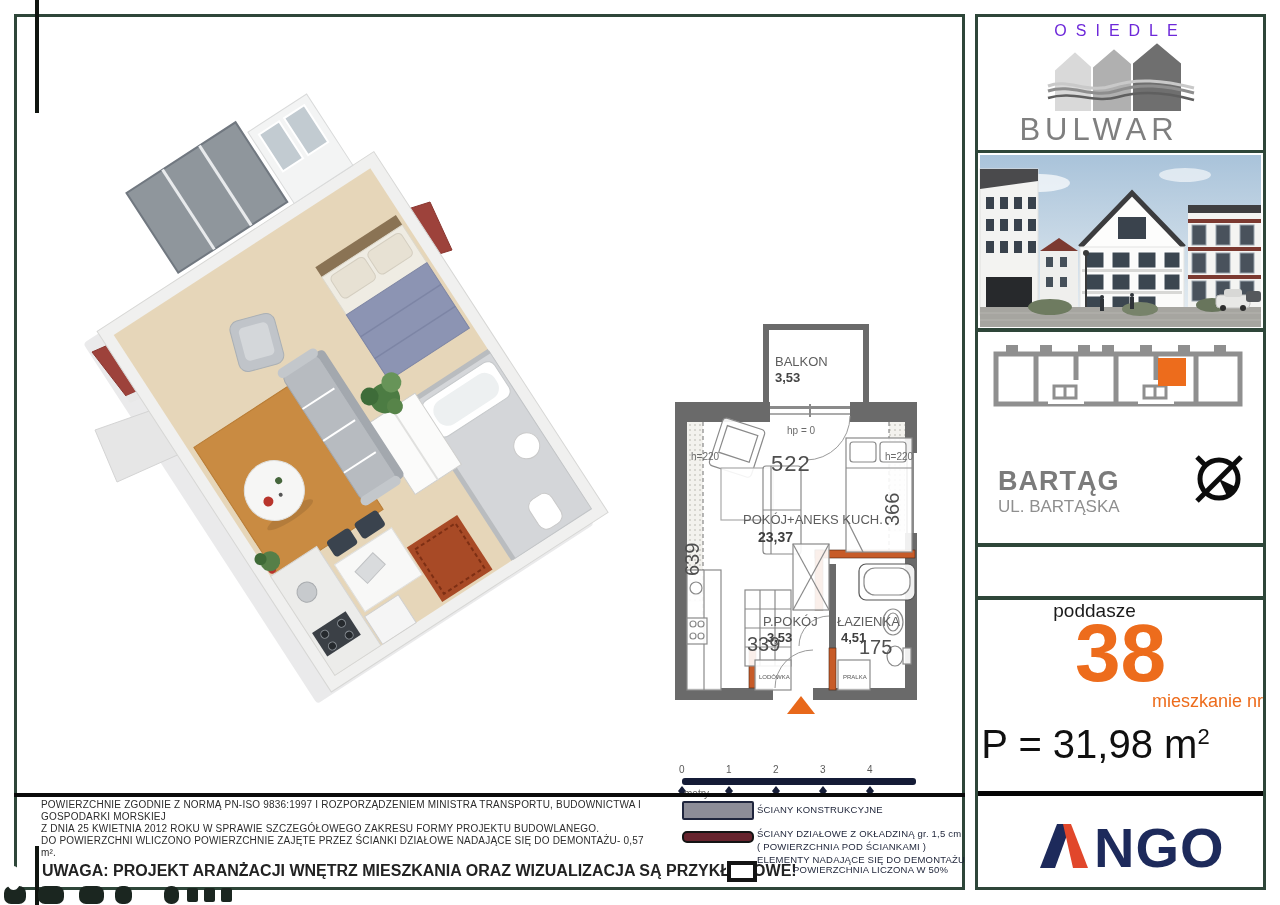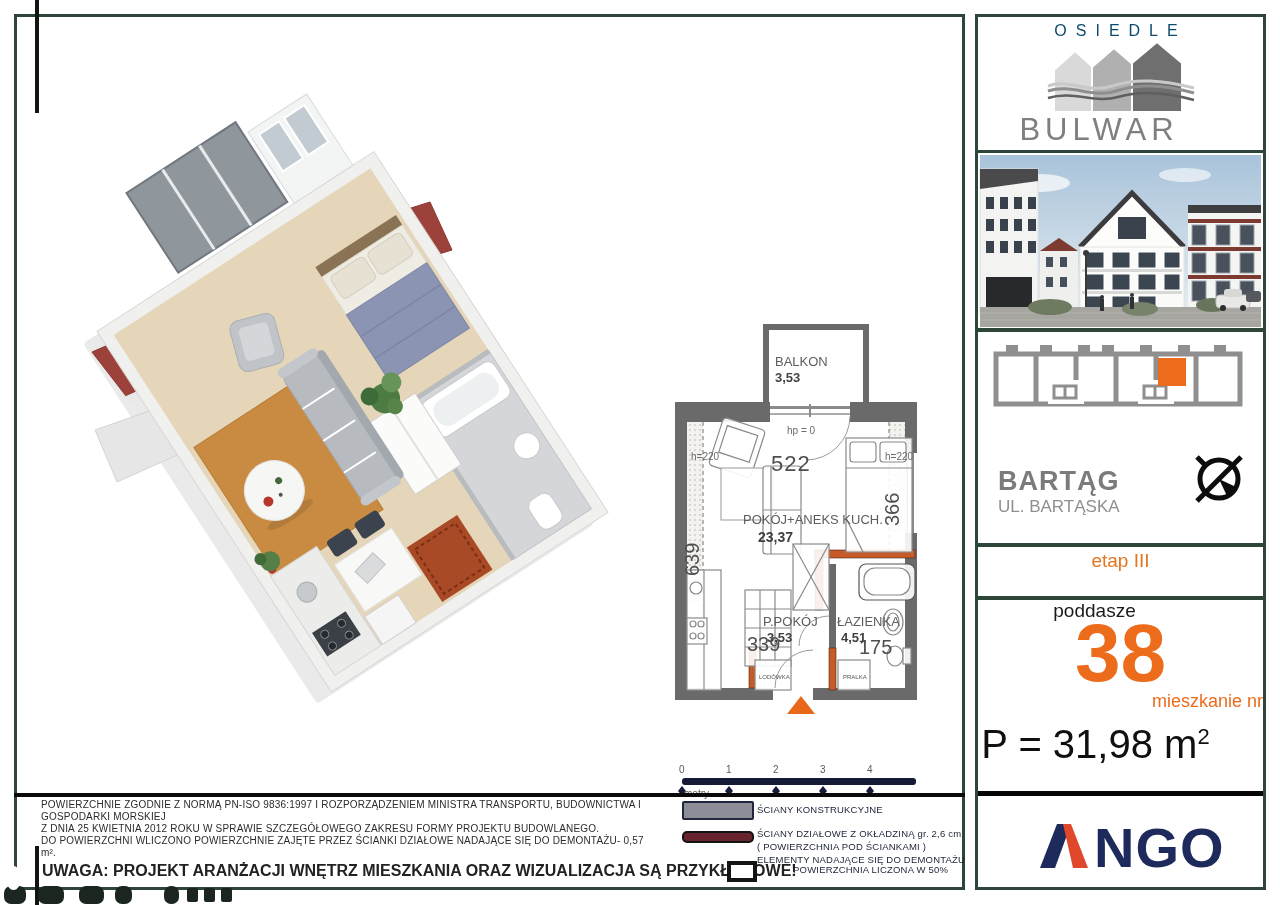--- a/index.html
+++ b/index.html
@@ -5,21 +5,21 @@
   html,body{margin:0;padding:0;}
   body{width:1280px;height:905px;position:relative;background:#ffffff;overflow:hidden;
        font-family:"Liberation Sans",sans-serif;-webkit-font-smoothing:antialiased;}
   .abs{position:absolute;}
   
   .main-panel{left:14px;top:14px;width:945px;height:870px;border:3px solid #2e4639;background:#fff;}
   .side-panel{left:975px;top:14px;width:285px;height:870px;border:3px solid #2e4639;background:#fff;}
   .divider{left:978px;width:285px;background:#2e4639;}
   .corner-mark{left:35px;width:4px;background:#101510;}
   
-  .brand-top{left:978px;top:22px;width:285px;text-align:center;font-size:16px;letter-spacing:9px;color:#0c4a6e;}
+  .brand-top{left:978px;top:22px;width:285px;text-align:center;font-size:16px;letter-spacing:9px;color:#6d28d9;}
   .brand-name{left:978px;top:112px;width:242px;text-align:center;font-size:31px;letter-spacing:5px;color:#7f7f7f;font-weight:500;}
   
   .loc-name{left:998px;top:466px;font-size:27px;font-weight:bold;letter-spacing:1px;color:#7b7b7b;}
   .loc-street{left:998px;top:497px;font-size:17px;color:#8f8f8f;}
   
   .stage{left:978px;top:549px;width:285px;text-align:center;font-size:19px;line-height:23px;color:#e5751f;}
   
   .unit-floor{left:978px;top:600px;width:233px;text-align:center;font-size:19px;color:#1a1a1a;}
   .unit-number{left:978px;top:613px;width:285px;text-align:center;font-size:82px;line-height:80px;font-weight:bold;color:#ed6c1c;}
   .unit-caption{left:978px;top:691px;width:285px;text-align:right;font-size:18px;color:#ed6c1c;}
@@ -314,21 +314,21 @@
 <div class="abs legal">
   <div>POWIERZCHNIE ZGODNIE Z NORMĄ PN-ISO 9836:1997 I ROZPORZĄDZENIEM  MINISTRA TRANSPORTU, BUDOWNICTWA I GOSPODARKI MORSKIEJ</div>
   <div>Z DNIA 25 KWIETNIA 2012 ROKU  W SPRAWIE SZCZEGÓŁOWEGO ZAKRESU FORMY PROJEKTU BUDOWLANEGO.</div>
   <div>DO POWIERZCHNI WLICZONO POWIERZCHNIE ZAJĘTE PRZEZ ŚCIANKI DZIAŁOWE NADAJĄCE SIĘ DO DEMONTAŻU- 0,57 m².</div>
 </div>
 <div class="abs note">UWAGA: PROJEKT  ARANŻACJI WNĘTRZ MIESZKANIA ORAZ WIZUALIZACJA SĄ PRZYKŁADOWE!</div>
 
 <div class="abs sw1"></div>
 <div class="abs lg lg1">ŚCIANY KONSTRUKCYJNE</div>
 <div class="abs sw2"></div>
-<div class="abs lg lg2a">ŚCIANY DZIAŁOWE Z OKŁADZINĄ gr. 2,6 cm</div>
+<div class="abs lg lg2a">ŚCIANY DZIAŁOWE Z OKŁADZINĄ gr. 1,5 cm</div>
 <div class="abs lg lg2b">( POWIERZCHNIA POD ŚCIANKAMI )</div>
 <div class="abs lg lg2c">ELEMENTY NADAJĄCE  SIĘ DO DEMONTAŻU</div>
 <div class="abs sw3"></div>
 <div class="abs lg lg3">POWIERZCHNIA LICZONA W 50%</div>
 
 <div class="abs brand-top">OSIEDLE</div>
 <svg class="abs" style="left:1046px;top:40px;" width="150" height="72" viewBox="0 0 150 72">
   <polygon points="8,72 8,30 29,11 50,30 50,72" fill="#d9d9d9" stroke="#ffffff" stroke-width="2"></polygon>
   <polygon points="46,72 46,27 68,8 90,27 90,72" fill="#b0b0b0" stroke="#ffffff" stroke-width="2"></polygon>
   <polygon points="86,72 86,23 111,2 136,23 136,72" fill="#6f6f6f" stroke="#ffffff" stroke-width="2"></polygon>
@@ -472,21 +472,20 @@
 <div class="abs loc-street">UL. BARTĄSKA</div>
 <svg class="abs" style="left:1192px;top:452px;" width="54" height="54" viewBox="0 0 54 54">
   <circle cx="27" cy="27" r="19" fill="none" stroke="#0c0c0c" stroke-width="5"></circle>
   <line x1="5" y1="49" x2="49" y2="5" stroke="#0c0c0c" stroke-width="5"></line>
   <line x1="13" y1="13" x2="5" y2="5" stroke="#0c0c0c" stroke-width="5"></line>
   <polygon points="27,27 44,35 35,44" fill="#0c0c0c"></polygon>
 </svg>
 <div class="abs divider" style="top:543px;height:4px;"></div>
 
 <div class="abs stage">
-  <div>etap III</div>
 </div>
 <div class="abs divider" style="top:596px;height:4px;"></div>
 
 <div class="abs unit-floor">poddasze</div>
 <div class="abs unit-number">38</div>
 <div class="abs unit-caption">mieszkanie nr</div>
 <div class="abs unit-area"><span>P = 31,98 m</span><sup>2</sup></div>
 <div class="abs black-line-side"></div>
 
 <svg class="abs" style="left:1038px;top:822px;" width="176" height="48" viewBox="0 0 176 48">

